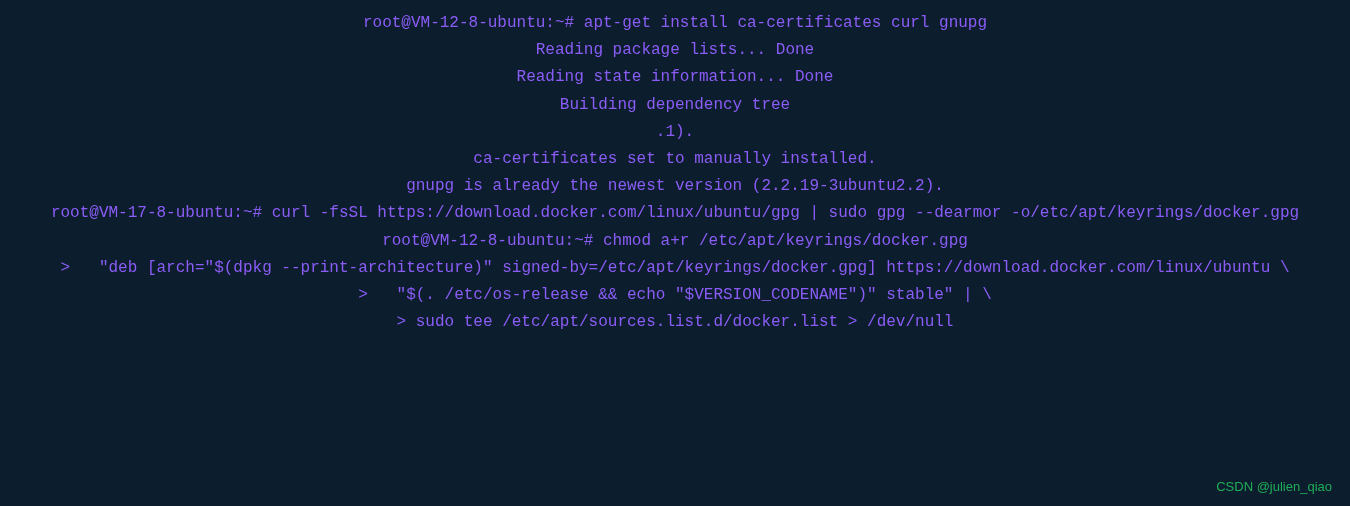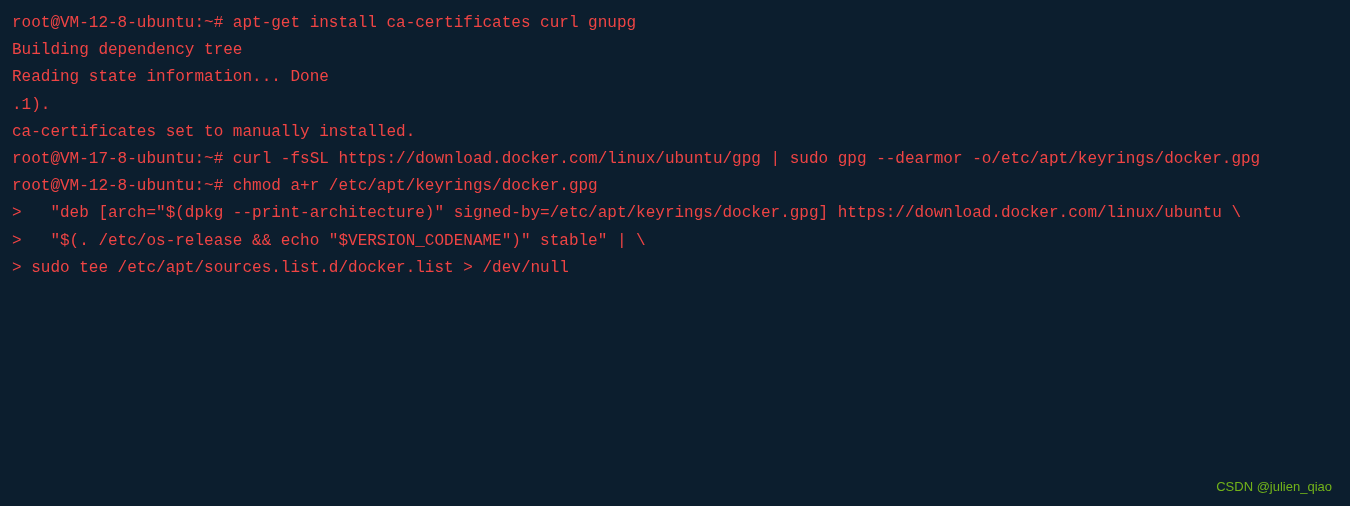--- a/index.html
+++ b/index.html
@@ -14,41 +14,44 @@
       font-size: 16px;
       line-height: 1.7;
       padding: 10px 12px;
       width: 1350px;
       height: 506px;
       position: relative;
       overflow: hidden;
     }
     .terminal-line {
       white-space: pre;
-      color: #ef4444;
+      color: #8b5cf6;
+      text-align: center;
     }
     .watermark {
       position: absolute;
       bottom: 8px;
       right: 18px;
-      color: #84cc16;
+      color: #22c55e;
       font-family: Arial, sans-serif;
       font-size: 13px;
       opacity: 0.85;
     }
   </style>
 </head>
 <body>
 
 <div>
   <div class="terminal-line">root@VM-12-8-ubuntu:~# apt-get install ca-certificates curl gnupg</div>
+  <div class="terminal-line">Reading package lists... Done</div>
+  <div class="terminal-line">Reading state information... Done</div>
   <div class="terminal-line">Building dependency tree</div>
-  <div class="terminal-line">Reading state information... Done</div>
   <div class="terminal-line">.1).</div>
   <div class="terminal-line">ca-certificates set to manually installed.</div>
+  <div class="terminal-line">gnupg is already the newest version (2.2.19-3ubuntu2.2).</div>
   <div class="terminal-line">root@VM-17-8-ubuntu:~# curl -fsSL https://download.docker.com/linux/ubuntu/gpg | sudo gpg --dearmor -o/etc/apt/keyrings/docker.gpg</div>
   <div class="terminal-line">root@VM-12-8-ubuntu:~# chmod a+r /etc/apt/keyrings/docker.gpg</div>
   <div class="terminal-line">&gt;   "deb [arch="$(dpkg --print-architecture)" signed-by=/etc/apt/keyrings/docker.gpg] https://download.docker.com/linux/ubuntu \</div>
   <div class="terminal-line">&gt;   "$(. /etc/os-release &amp;&amp; echo "$VERSION_CODENAME")" stable" | \</div>
   <div class="terminal-line">&gt; sudo tee /etc/apt/sources.list.d/docker.list &gt; /dev/null</div>
 </div>
 
 <div class="watermark">CSDN @julien_qiao</div>
 
 </body></html>

